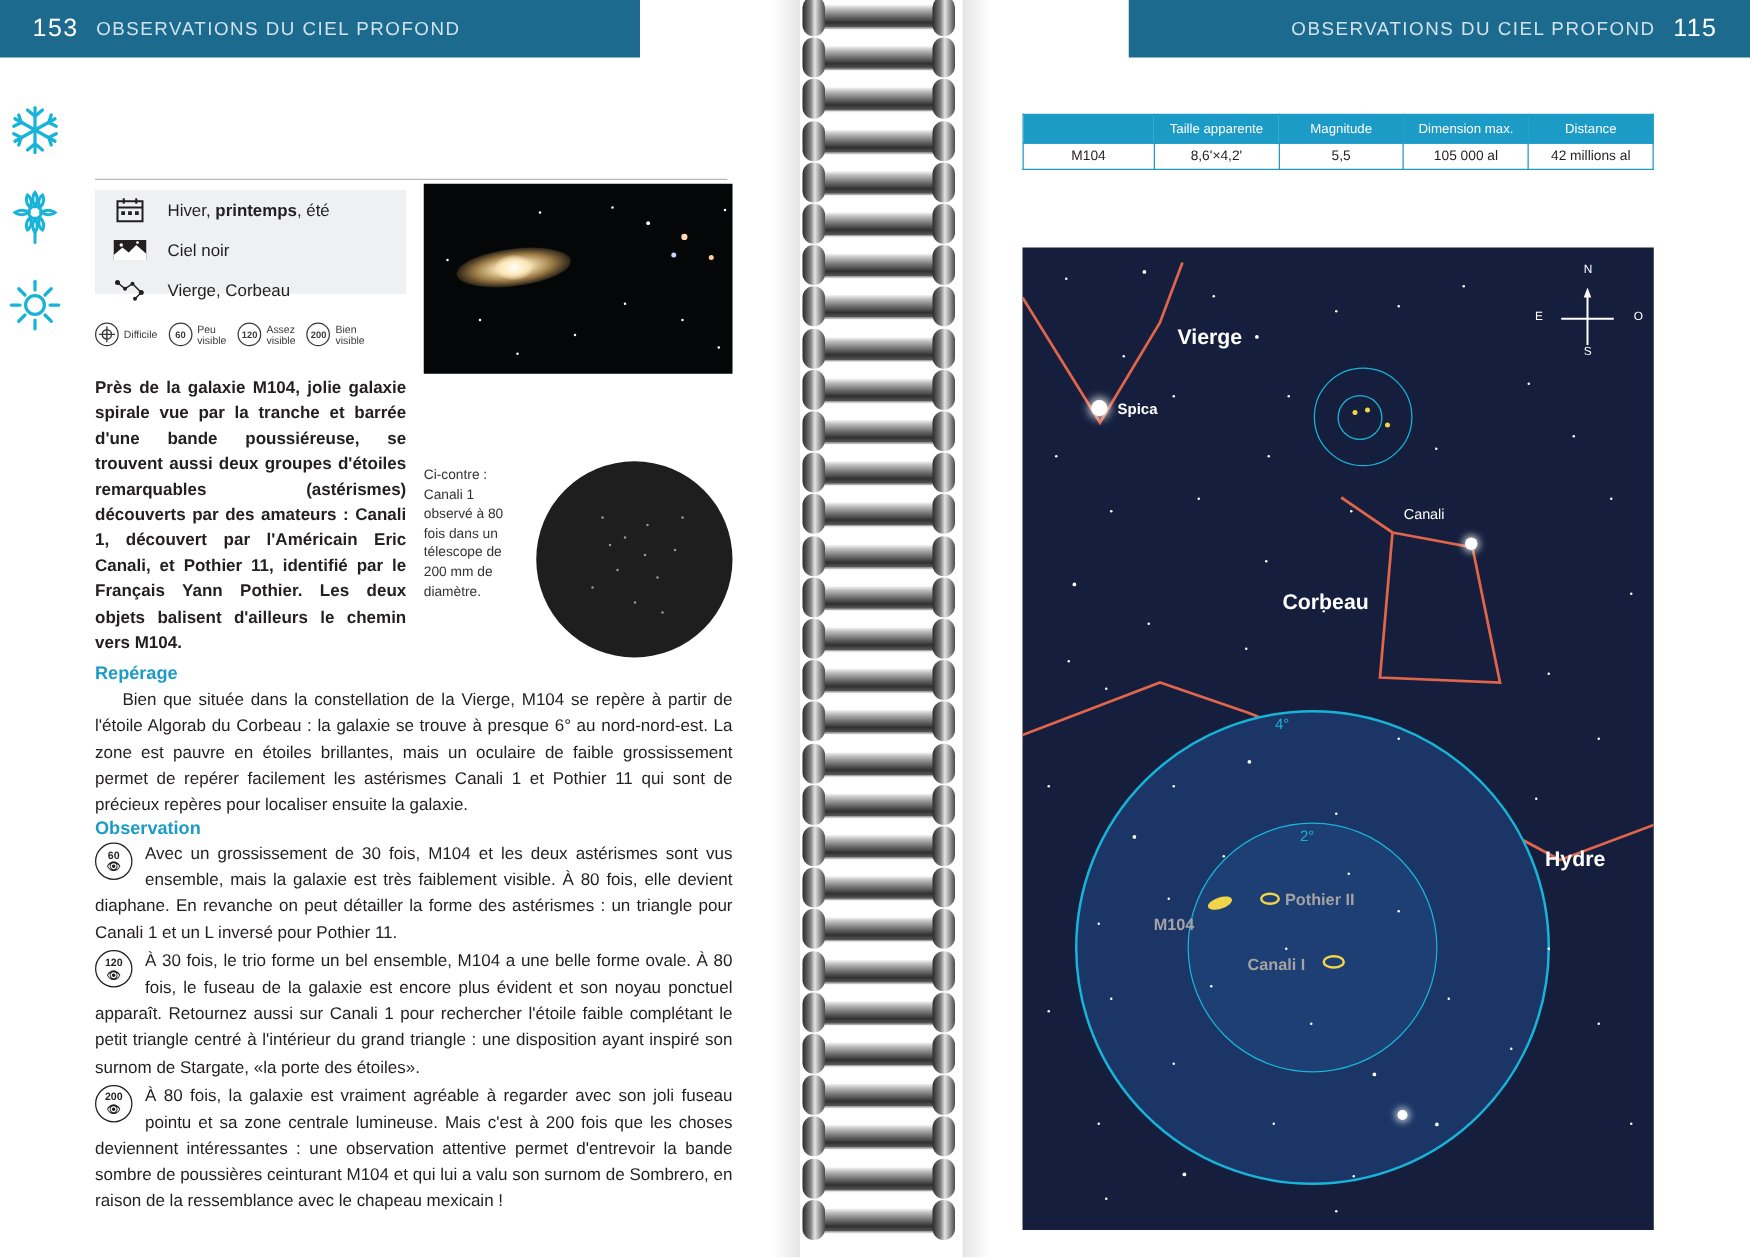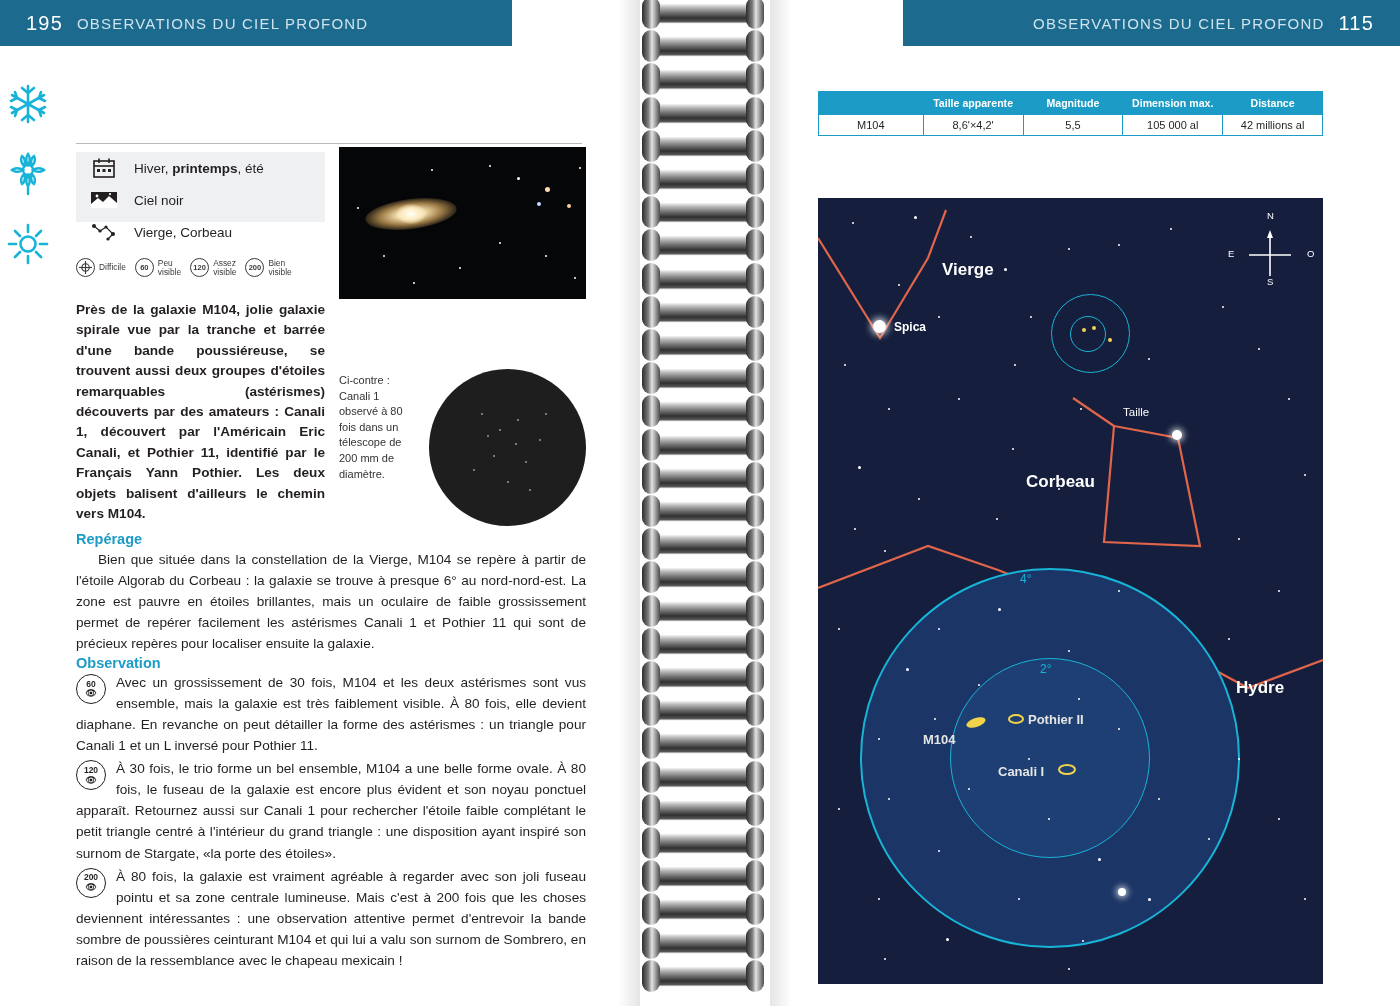--- a/index.html
+++ b/index.html
@@ -60,21 +60,21 @@
   .season-icons svg { display:block; margin-bottom:26px; }
 
   .title {
     position:absolute; left:76px; top:82px; width:510px;
     font-size:25px; font-weight:700; letter-spacing:.6px; color:#231f20;
     line-height:1.28;
   }
   .title-rule { position:absolute; left:76px; top:143px; width:506px; height:1px; background:#b9b9b9; }
 
   .infobox {
-    position:absolute; left:76px; top:152px; width:249px; height:70px;
+    position:absolute; left:76px; top:152px; width:249px; height:83px;
     background:#eef0f1;
   }
   .inforow { display:flex; align-items:center; height:32px; padding-left:12px; gap:14px; font-size:13.5px; }
   .inforow .ib { width:32px; display:flex; justify-content:center; }
 
   .ratings { position:absolute; left:76px; top:258px; width:249px; display:flex; gap:9px; align-items:center; }
   .rate { display:flex; align-items:center; gap:4px; font-size:8.4px; color:#3a3a3a; line-height:1.05; }
   .rate .circ {
     width:19px; height:19px; border-radius:50%;
     border:1.4px solid #3a3a3a; display:flex; align-items:center; justify-content:center;
@@ -127,50 +127,50 @@
     font-size:8.5px; font-weight:700; line-height:1;
   }
   .mag-badge .eye { font-size:9px; margin-top:1px; }
 
   
   .table {
     position:absolute; left:818px; top:91px; width:505px;
     border-collapse:collapse; font-size:11px;
   }
   .table th {
-    background:#1c9bc6; color:#fff; font-weight:700; padding:5px 4px;
+    background:#1c9bc6; color:#fff; font-weight:400; padding:5px 4px;
     border:1px solid #1c9bc6; font-size:10.6px;
   }
   .table td { border:1px solid #1c9bc6; padding:4px 4px; text-align:center; }
   .table td.first { font-size:11px; }
 
   .sky {
     position:absolute; left:818px; top:198px; width:505px; height:786px;
     background:#151f3d; overflow:hidden;
   }
   .star { position:absolute; background:#fff; border-radius:50%; }
   .lbl { position:absolute; color:#ffffff; font-weight:700; }
   .circ-cyan { position:absolute; border:1.6px solid #18b4d8; border-radius:50%; }
   .zone {
     position:absolute; border-radius:50%; background:#1b3566; border:2px solid #18b4d8;
   }
   .zone2 {
     position:absolute; border-radius:50%; background:#1d3f73; border:1.6px solid #18b4d8;
   }
-  .ast-lbl { position:absolute; color:#e5e5e5; font-weight:700; font-size:13px; }
+  .ast-lbl { position:absolute; color:#a3a3a3; font-weight:700; font-size:13px; }
   .deg { position:absolute; color:#18b4d8; font-size:12px; }
   .compass { position:absolute; color:#fff; font-size:9.5px; }
 </style>
 </head>
 <body>
 
 <div class="page">
 
   <div class="hdr-left">
-    <span class="pnum">195</span>
+    <span class="pnum">153</span>
     <span>OBSERVATIONS DU CIEL PROFOND</span>
   </div>
   <div class="hdr-right">
     <span>OBSERVATIONS DU CIEL PROFOND</span>
     <span class="pnum">115</span>
   </div>
 
   <div class="season-icons">
     <svg width="48" height="44" viewBox="0 0 48 44">
       <g stroke="#18b4d8" stroke-width="2.6" fill="none" stroke-linecap="round">
@@ -427,21 +427,21 @@
 
     <div class="circ-cyan" style="left:233px;top:96px;width:79px;height:79px;"></div>
     <div class="circ-cyan" style="left:252px;top:118px;width:36px;height:36px;"></div>
     <div class="star" style="left:264px;top:130px;width:4px;height:4px;background:#f2d44a;"></div>
     <div class="star" style="left:274px;top:128px;width:4px;height:4px;background:#f2d44a;"></div>
     <div class="star" style="left:290px;top:140px;width:4px;height:4px;background:#f2d44a;"></div>
 
     <div class="star" style="left:55px;top:122px;width:13px;height:13px;box-shadow:0 0 7px 2px rgba(255,255,255,.8);"></div>
     <div class="lbl" style="left:76px;top:122px;font-size:12px;">Spica</div>
     <div class="star" style="left:354px;top:232px;width:10px;height:10px;box-shadow:0 0 6px 2px rgba(255,255,255,.7);"></div>
-    <div class="lbl" style="left:305px;top:208px;font-size:11.5px;font-weight:400;">Taille</div>
+    <div class="lbl" style="left:305px;top:208px;font-size:11.5px;font-weight:400;">Canali</div>
 
     <div class="lbl" style="left:124px;top:62px;font-size:17px;">Vierge</div>
     <div class="lbl" style="left:208px;top:274px;font-size:17px;">Corbeau</div>
     <div class="lbl" style="left:418px;top:480px;font-size:17px;">Hydre</div>
 
     <div style="position:absolute;left:148px;top:520px;width:20px;height:9px;border-radius:50%;background:#f2d44a;transform:rotate(-18deg);"></div>
     <div class="ast-lbl" style="left:105px;top:534px;">M104</div>
 
     <div style="position:absolute;left:190px;top:516px;width:16px;height:10px;border-radius:50%;border:2px solid #f2d44a;"></div>
     <div class="ast-lbl" style="left:210px;top:514px;">Pothier II</div>

